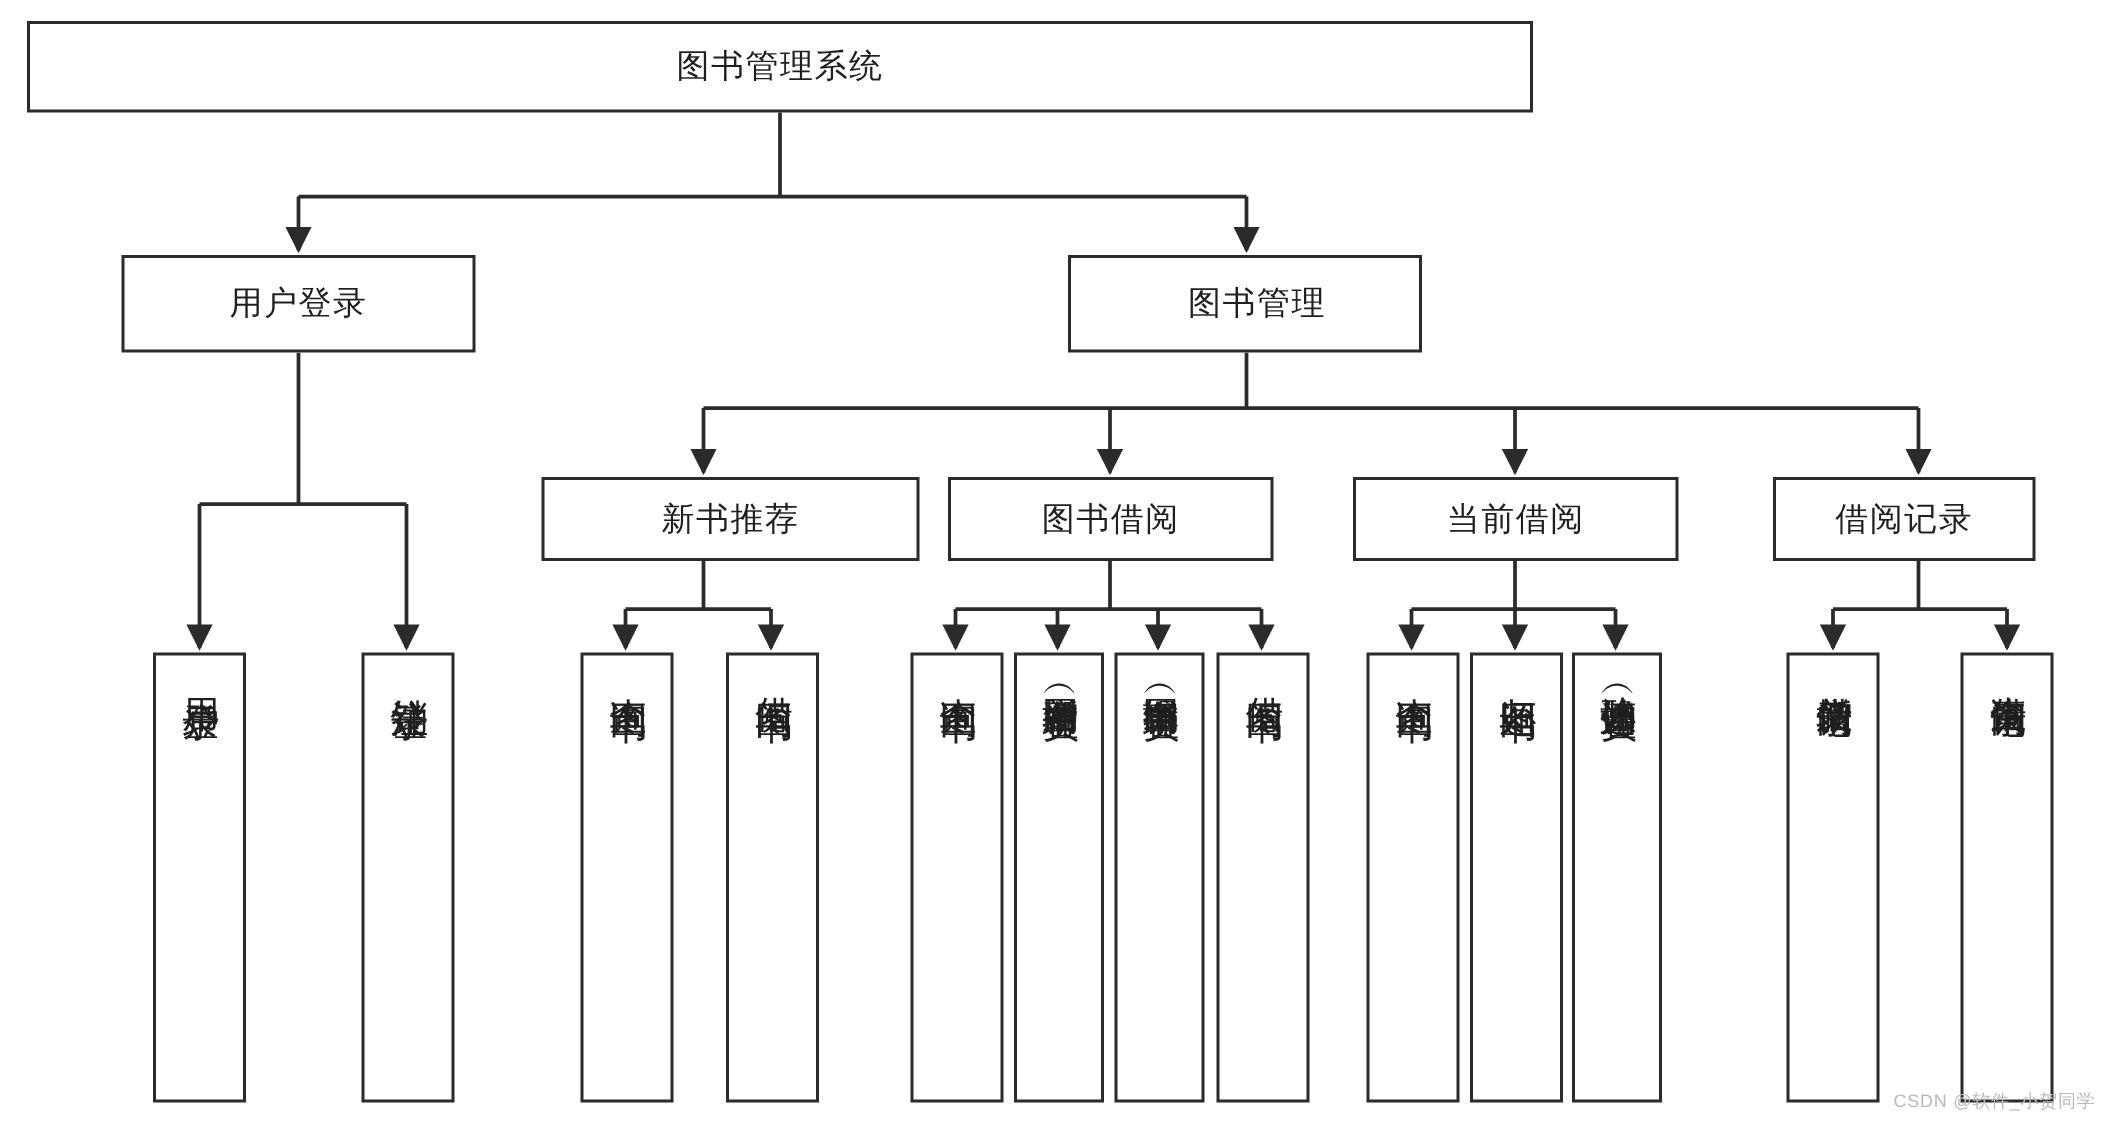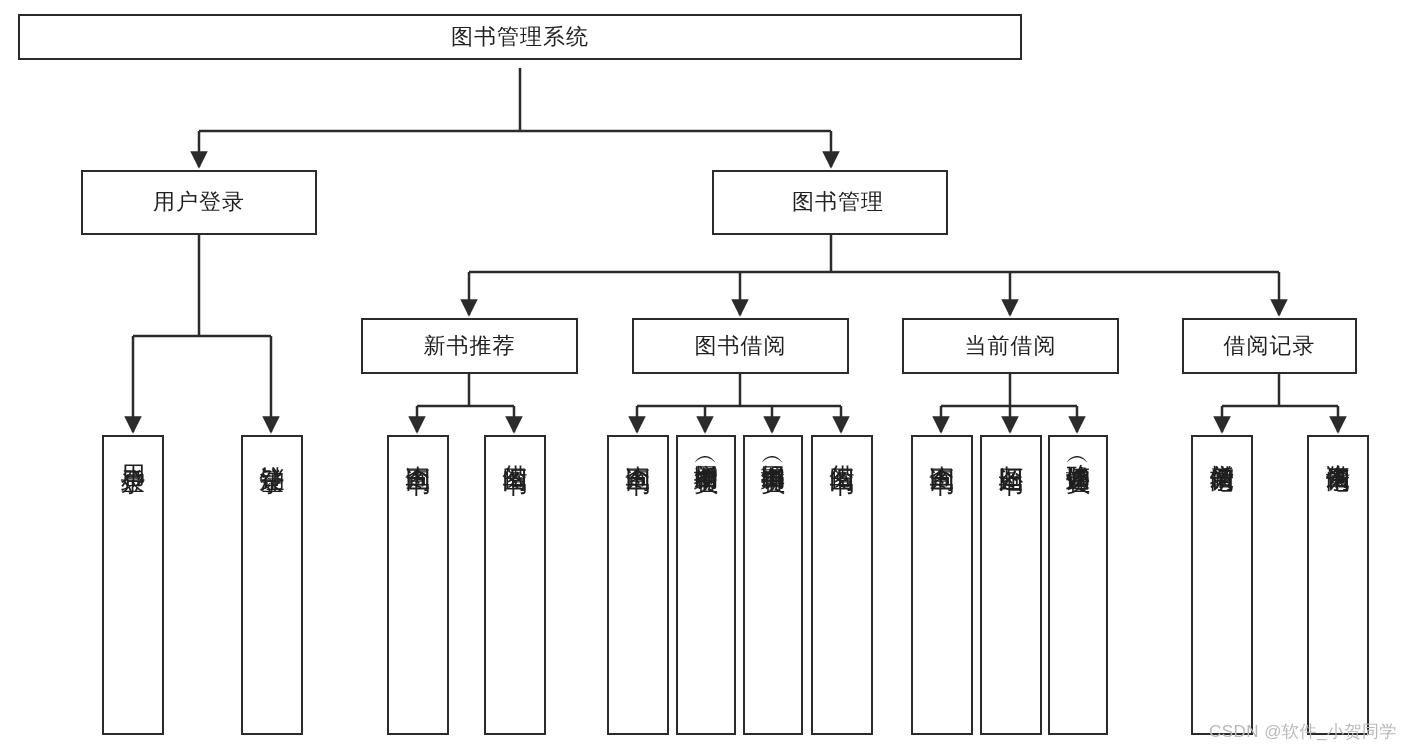--- a/index.html
+++ b/index.html
@@ -58,21 +58,21 @@
     line-height: 1.0;
   }
   .node.vert.tall .label {
     font-size: 24px;
     letter-spacing: 1px;
   }
   .watermark {
     position: absolute;
     right: 8px;
     bottom: 4px;
-    font-size: 17px;
+    font-size: 12px;
     color: #b9b9b9;
     letter-spacing: 0.5px;
     white-space: nowrap;
     font-family: "Liberation Sans", "DejaVu Sans", sans-serif;
   }
 </style>
 </head>
 <body>
 
 <div id="canvas">
@@ -121,32 +121,32 @@
       <path d="M 1010 406 L 1010 432" marker-end="url(#arrow)"></path>
       <path d="M 1077 406 L 1077 432" marker-end="url(#arrow)"></path>
 
       <path d="M 1279 374 L 1279 406"></path>
       <path d="M 1222 406 L 1338 406"></path>
       <path d="M 1222 406 L 1222 432" marker-end="url(#arrow)"></path>
       <path d="M 1338 406 L 1338 432" marker-end="url(#arrow)"></path>
     </g>
   </svg>
 
-  <div class="node horiz" style="left:18px; top:14px; width:1004px; height:46px;">
+  <div class="node horiz" style="left:18px; top:14px; width:1004px; height:61px;">
     <span class="label">图书管理系统</span>
   </div>
 
   <div class="node horiz" style="left:81px; top:170px; width:236px; height:65px;">
     <span class="label">用户登录</span>
   </div>
   <div class="node horiz" style="left:712px; top:170px; width:236px; height:65px;padding-left:16px;">
     <span class="label">图书管理</span>
   </div>
 
-  <div class="node horiz" style="left:361px; top:318px; width:217px; height:56px;">
+  <div class="node horiz" style="left:361px; top:318px; width:252px; height:56px;">
     <span class="label">新书推荐</span>
   </div>
   <div class="node horiz" style="left:902px; top:318px; width:217px; height:56px;">
     <span class="label">当前借阅</span>
   </div>
   <div class="node horiz" style="left:632px; top:318px; width:217px; height:56px;">
     <span class="label">图书借阅</span>
   </div>
   <div class="node horiz" style="left:1170px; top:318px; width:175px; height:56px;margin-left:12px;">
     <span class="label">借阅记录</span>

